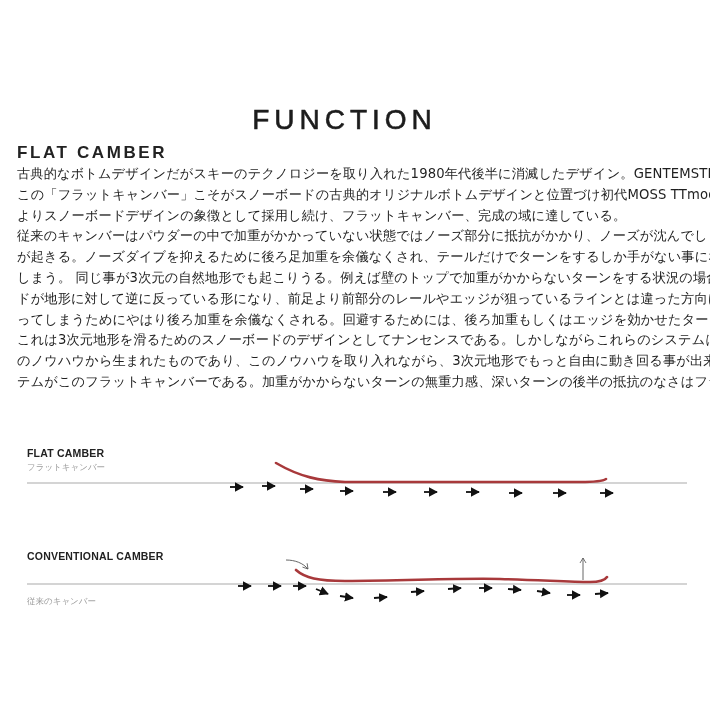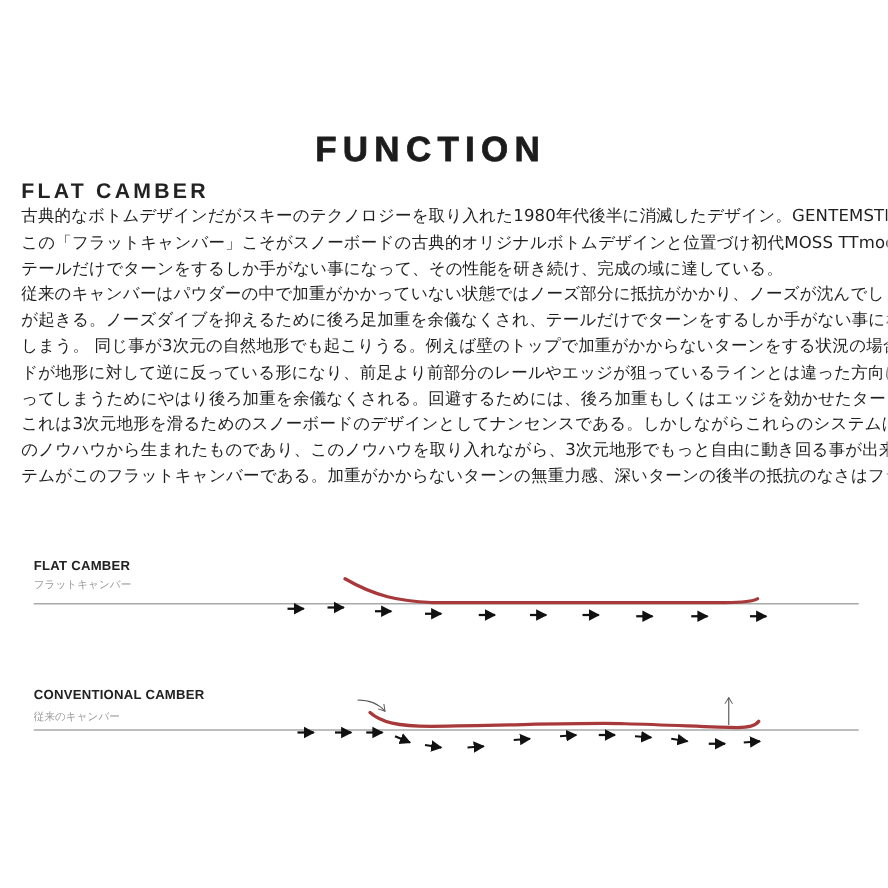--- a/index.html
+++ b/index.html
@@ -1,50 +1,50 @@
 <!DOCTYPE html>
 <html><head>
 <meta charset="utf-8">
 <style>
   html, body { margin: 0; padding: 0; background: #ffffff; }
   body { width: 710px; height: 710px; position: relative; overflow: hidden; font-family: "DejaVu Sans", sans-serif; color: #1a1a1a; }
-  .title { position: absolute; left: 0; top: 104px; width: 689px; text-align: center; font-family: "Liberation Sans", sans-serif; font-size: 28px; letter-spacing: 5px; color: #1c1c1c; font-weight: bold; -webkit-text-stroke: 0.6px #1c1c1c; }
+  .title { position: absolute; left: 0; top: 104px; width: 689px; text-align: center; font-family: "Liberation Sans", sans-serif; font-size: 28px; letter-spacing: 5px; color: #1c1c1c; font-weight: normal; -webkit-text-stroke: 0.6px #1c1c1c; }
   .section-heading { position: absolute; left: 17px; top: 143px; font-family: "Liberation Sans", sans-serif; font-size: 17px; letter-spacing: 2.6px; font-weight: bold; color: #222; }
   .body-text { position: absolute; left: 17px; top: 164px; width: 690px; font-size: 13.2px; line-height: 20.8px; color: #1f1f1f; letter-spacing: 0.15px; }
   .body-text .line { white-space: nowrap; display: block; }
   .diagram-label { position: absolute; left: 27px; font-family: "Liberation Sans", sans-serif; font-size: 10.5px; font-weight: bold; color: #222; letter-spacing: 0.2px; }
   .diagram-sub { position: absolute; left: 27px; font-size: 8.5px; color: #9a9a9a; }
   svg.diagram { position: absolute; left: 0; top: 0; }
 </style>
 </head>
 <body>
 
 <div class="title">FUNCTION</div>
 
 <div class="section-heading">FLAT CAMBER</div>
 
 <div class="body-text">
   <span class="line">古典的なボトムデザインだがスキーのテクノロジーを取り入れた1980年代後半に消滅したデザイン。GENTEMSTICK では</span>
   <span class="line">この「フラットキャンバー」こそがスノーボードの古典的オリジナルボトムデザインと位置づけ初代MOSS TTmodel時代</span>
-  <span class="line">テールだけでターンをするしか手がない事になって、その性能を研き続け、完成の域に達している。</span>
+  <span class="line">よりスノーボードデザインの象徴として採用し続け、フラットキャンバー、完成の域に達している。</span>
   <span class="line">従来のキャンバーはパウダーの中で加重がかかっていない状態ではノーズ部分に抵抗がかかり、ノーズが沈んでしまう現象</span>
   <span class="line">が起きる。ノーズダイブを抑えるために後ろ足加重を余儀なくされ、テールだけでターンをするしか手がない事になって</span>
   <span class="line">しまう。 同じ事が3次元の自然地形でも起こりうる。例えば壁のトップで加重がかからないターンをする状況の場合、ボー</span>
   <span class="line">ドが地形に対して逆に反っている形になり、前足より前部分のレールやエッジが狙っているラインとは違った方向にかか</span>
   <span class="line">ってしまうためにやはり後ろ加重を余儀なくされる。回避するためには、後ろ加重もしくはエッジを効かせたターンをし</span>
   <span class="line">これは3次元地形を滑るためのスノーボードのデザインとしてナンセンスである。しかしながらこれらのシステムはスキー</span>
   <span class="line">のノウハウから生まれたものであり、このノウハウを取り入れながら、3次元地形でもっと自由に動き回る事が出来るシス</span>
   <span class="line">テムがこのフラットキャンバーである。加重がかからないターンの無重力感、深いターンの後半の抵抗のなさはフラット</span>
 </div>
 
 <div class="diagram-label" style="top:447px;">FLAT CAMBER</div>
 <div class="diagram-sub" style="top:462px;">フラットキャンバー</div>
 
 <div class="diagram-label" style="top:550px;">CONVENTIONAL CAMBER</div>
-<div class="diagram-sub" style="top:568px;">従来のキャンバー</div>
+<div class="diagram-sub" style="top:596px;">従来のキャンバー</div>
 
 <svg class="diagram" width="710" height="710" viewBox="0 0 710 710">
   <defs>
     <marker id="ah" markerWidth="6" markerHeight="6" refX="4.5" refY="3" orient="auto" markerUnits="strokeWidth">
       <path d="M0,0.4 L5,3 L0,5.6 Z" fill="#111"></path>
     </marker>
     <marker id="thin" markerWidth="8" markerHeight="8" refX="6" refY="4" orient="auto" markerUnits="userSpaceOnUse">
       <path d="M1,1 L6,4 L1,7" fill="none" stroke="#555" stroke-width="0.8"></path>
     </marker>
   </defs>

